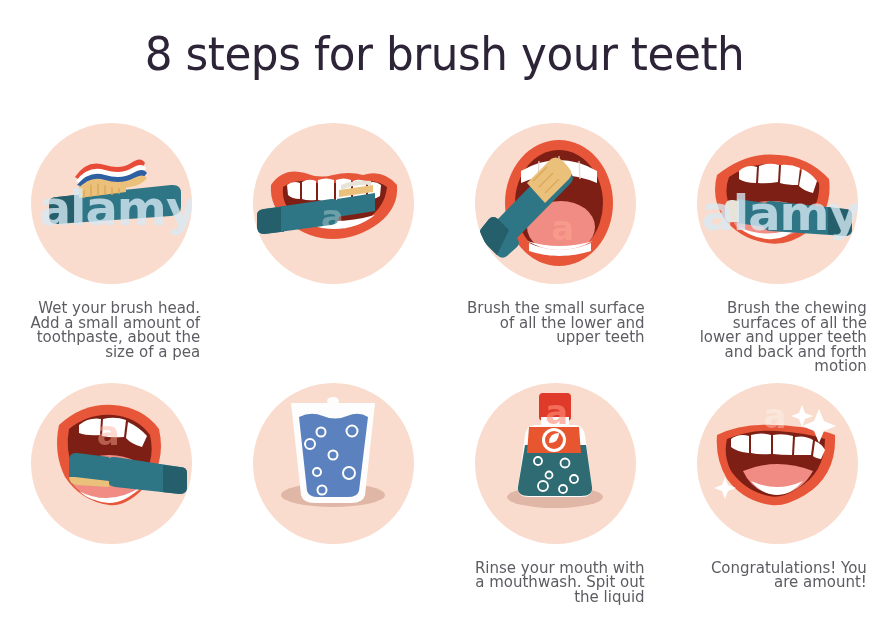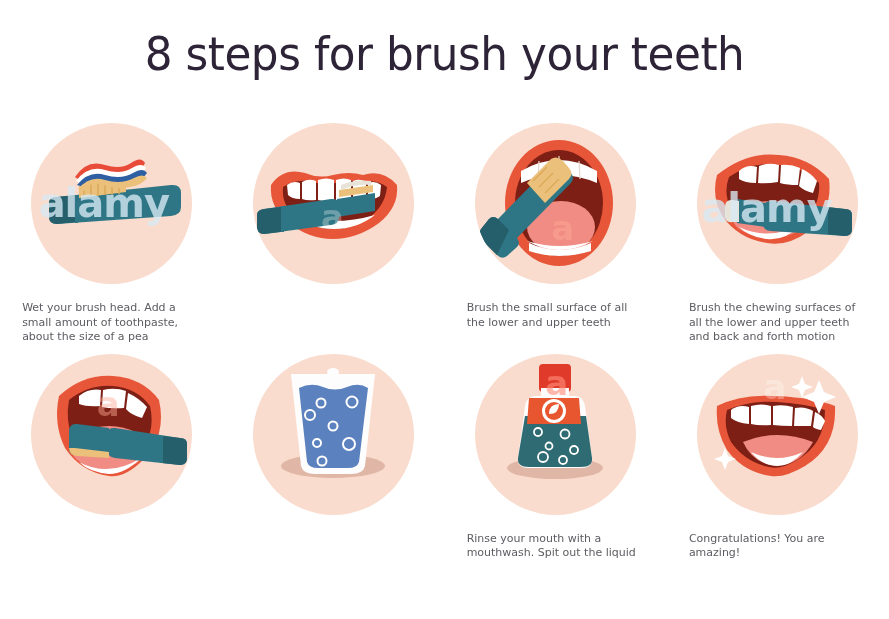--- a/index.html
+++ b/index.html
@@ -44,39 +44,39 @@
   .circle {
     width:161px; height:161px;
     border-radius:50%;
     background:#F9DCCD;
     position:relative;
     overflow:hidden;
   }
   .caption {
     margin-top:17px;
     width:178px;
-    text-align:left;
-    font-size:11px;
+    text-align:right;
+    font-size:15px;
     line-height:14.5px;
     color:#5C5C62;
     font-family:"DejaVu Sans", sans-serif;
   }
 
   
   .wm {
     position:absolute;
     font-family:"DejaVu Sans", sans-serif;
     font-weight:700;
     color:rgba(215,235,245,0.78);
     pointer-events:none;
     user-select:none;
     z-index:40;
     letter-spacing:-1px;
   }
-  .wm-big { font-size:40px; }
+  .wm-big { font-size:48px; }
   .wm-a {
     position:absolute;
     font-family:"DejaVu Sans", sans-serif;
     font-weight:700;
     font-size:34px;
     color:rgba(255,255,255,0.30);
     z-index:40;
     pointer-events:none;
     user-select:none;
   }
@@ -327,18 +327,18 @@
             <path d="M46 88 Q80 74 116 88 Q104 110 80 112 Q56 110 46 88 Z" fill="#F08C83"></path>
 
             <path d="M54 98 Q80 110 106 98 Q94 112 80 112 Q64 111 54 98 Z" fill="#FFFFFF"></path>
 
             <path d="M122 26 L127 38 L139 43 L127 48 L122 60 L117 48 L105 43 L117 38 Z" fill="#FFFFFF"></path>
             <path d="M105 22 L108 30 L116 33 L108 36 L105 44 L102 36 L94 33 L102 30 Z" fill="#FFFFFF"></path>
             <path d="M28 94 L31 102 L39 105 L31 108 L28 116 L25 108 L17 105 L25 102 Z" fill="#FFFFFF"></path>
           </svg>
           <div class="wm-a" style="left:66px; top:13px;">a</div>
         </div>
-        <div class="caption">Congratulations! You are amazing!</div>
+        <div class="caption">Congratulations! You are amount!</div>
       </div>
 
     </div>
   </div>
 </div>
 
 </body></html>

